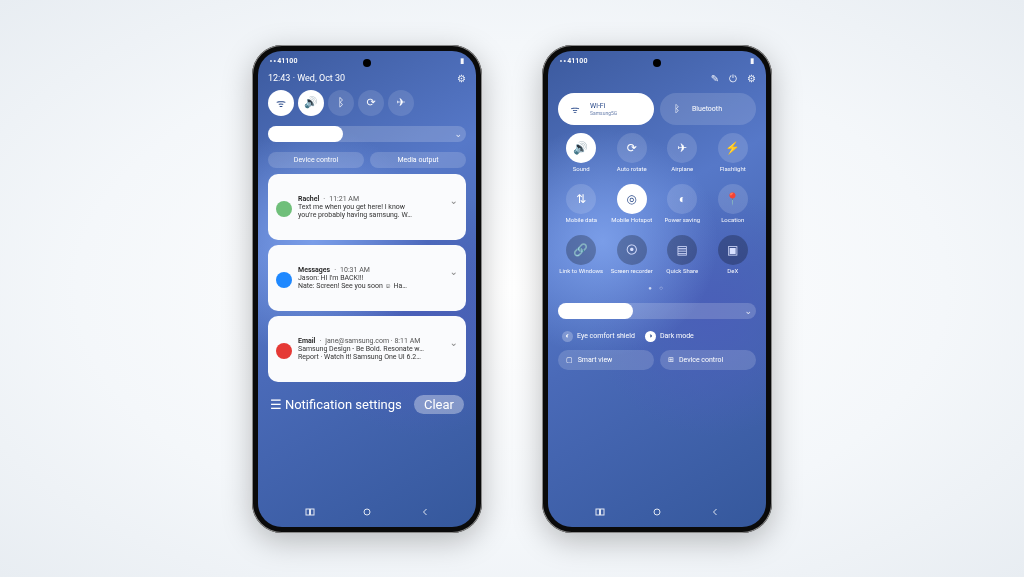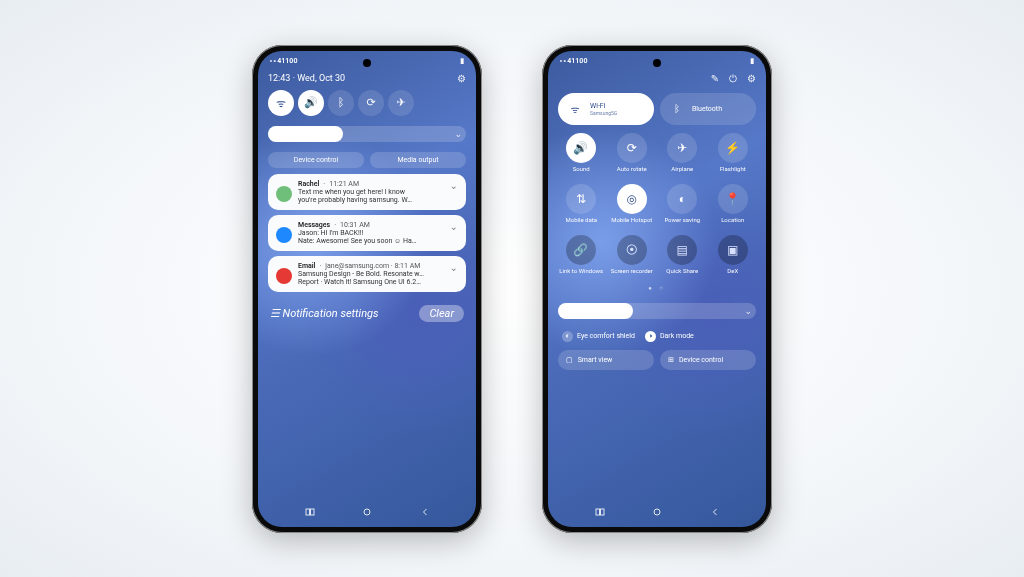--- a/index.html
+++ b/index.html
@@ -92,32 +92,32 @@
   .pill {
     flex:1; text-align:center;
     background:rgba(255,255,255,.16);
     border-radius:10px; padding:4px 0;
     font-size:7px;
   }
   .card {
     background:#fafbfd;
     color:#1a1a1a;
     border-radius:10px;
-    padding:6px 8px;
+    padding:21px 8px;
     display:flex; gap:6px;
   }
   .card .avatar { width:16px; height:16px; border-radius:50%; flex-shrink:0; margin-top:6px; }
   .card .body { flex:1; min-width:0; }
   .card .hdr { font-size:7px; color:#555; display:flex; gap:4px; align-items:center; }
   .card .hdr .app { font-weight:600; color:#222; }
   .card .line { font-size:7px; color:#333; white-space:nowrap; overflow:hidden; text-overflow:ellipsis; }
   .card .chev { color:#888; font-size:10px; }
   .footer1 {
     display:flex; justify-content:space-between; align-items:center;
-    font-size:11px; padding: 2px 2px 0; font-style: italic;
+    font-size:13px; padding: 2px 2px 0;
   }
   .clear-btn {
     background:rgba(255,255,255,.35);
     border-radius:10px; padding:2px 10px;
   }
   
   .panel2 {
     position: absolute;
     top: 22px; left: 10px; right: 10px;
     display:flex; flex-direction:column; gap:8px;
@@ -226,21 +226,21 @@
           <div style="height: 5px;"></div>
           <div class="card">
     <div class="avatar" style="background:#1e88ff"></div>
     <div class="body">
       <div class="hdr">
                 <span class="app">Messages</span>
                 <span>·</span>
                 <span>10:31 AM</span>
               </div>
       <div class="line">Jason: HI I'm BACK!!!</div>
-              <div class="line">Nate: Awesome! See you soon ☺ Ha…</div>
+              <div class="line">Nate: Screen! See you soon ☺ Ha…</div>
     </div>
     <div class="chev">⌄</div>
           </div>
           <div style="height: 5px;"></div>
           <div class="card">
     <div class="avatar" style="background:#e53935"></div>
     <div class="body">
       <div class="hdr">
                 <span class="app">Email</span>
                 <span>·</span>

